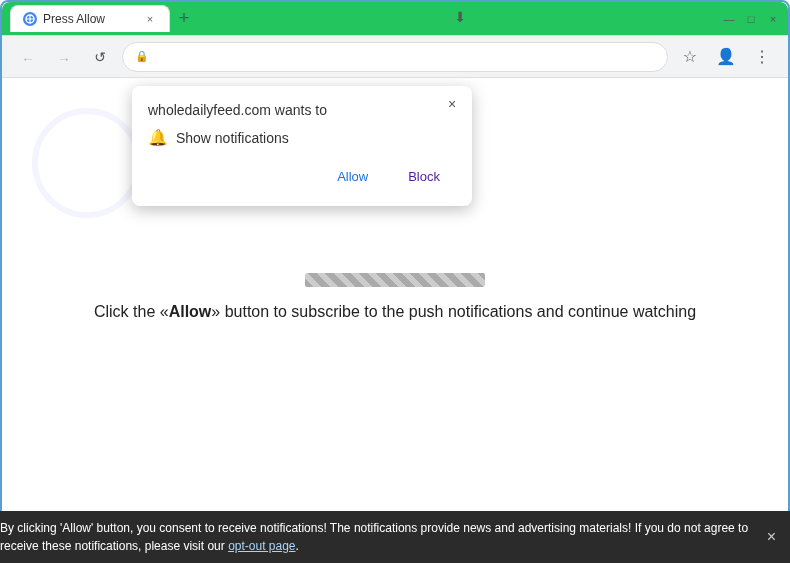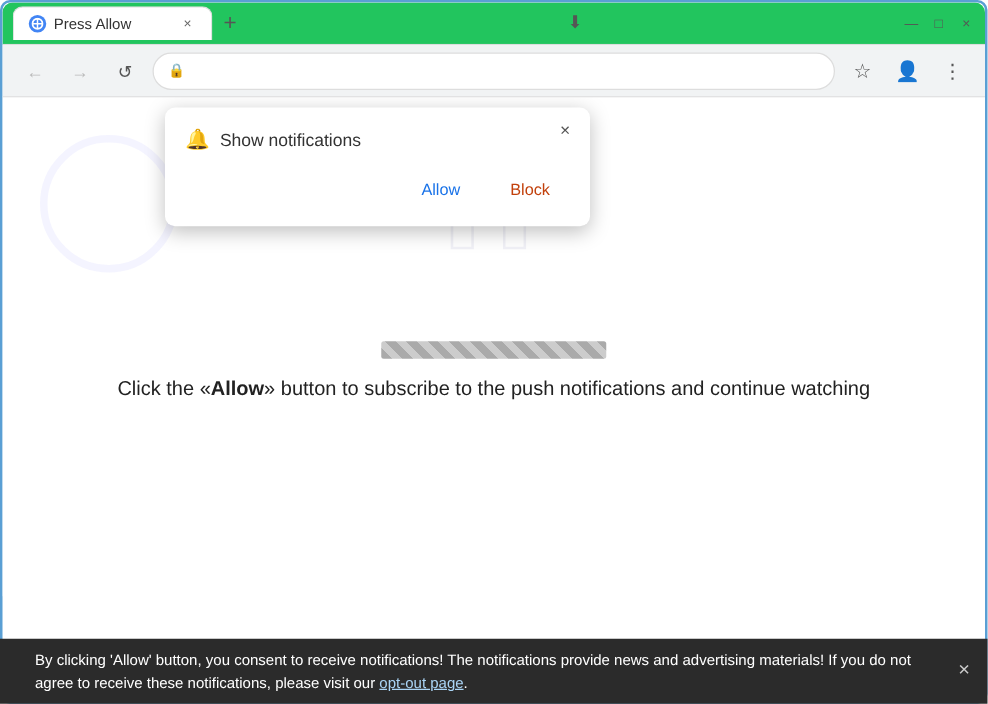--- a/index.html
+++ b/index.html
@@ -267,21 +267,21 @@
       font-size: 13px;
       cursor: pointer;
       font-weight: 500;
     }
     .popup-btn-allow {
       background: none;
       color: #1a73e8;
     }
     .popup-btn-block {
       background: none;
-      color: #c2410c;
+      color: #4c1d95;
       text-align: right;
     }
 
     
     .progress-area {
       position: absolute;
       top: 195px;
       left: 50%;
       transform: translateX(-50%);
     }
@@ -313,21 +313,21 @@
 
     
     .bottom-bar {
       position: absolute;
       bottom: 0;
       left: 0;
       right: 0;
       background: #2b2b2b;
       color: #fff;
       font-size: 12px;
-      padding: 10px 40px 10px 28px;
+      padding: 10px 40px 10px 0;
       line-height: 1.5;
       height: 52px;
       display: flex;
       align-items: center;
     }
     .bottom-bar a {
       color: #aad4f5;
     }
     .bottom-bar-close {
       position: absolute;
@@ -394,20 +394,21 @@
   <div class="watermark-top">
     <svg width="300" height="140" viewBox="0 0 300 140">
       <text x="50%" y="100" text-anchor="middle" font-size="120" font-weight="900" fill="none" stroke="rgba(180,180,210,0.18)" stroke-width="2" font-family="Arial, sans-serif">rr</text>
     </svg>
   </div>
 
   <div class="circle-wm"></div>
 
   <div class="notification-popup">
     <span class="popup-close">×</span>
+    <div class="popup-title">wholedailyfeed.com wants to</div>
     <div class="popup-notification-row">
       <span class="bell-icon">🔔</span>
       <span class="popup-notif-text">Show notifications</span>
     </div>
     <div class="popup-buttons">
       <button class="popup-btn popup-btn-allow">Allow</button>
       <button class="popup-btn popup-btn-block">Block</button>
     </div>
   </div>
 

